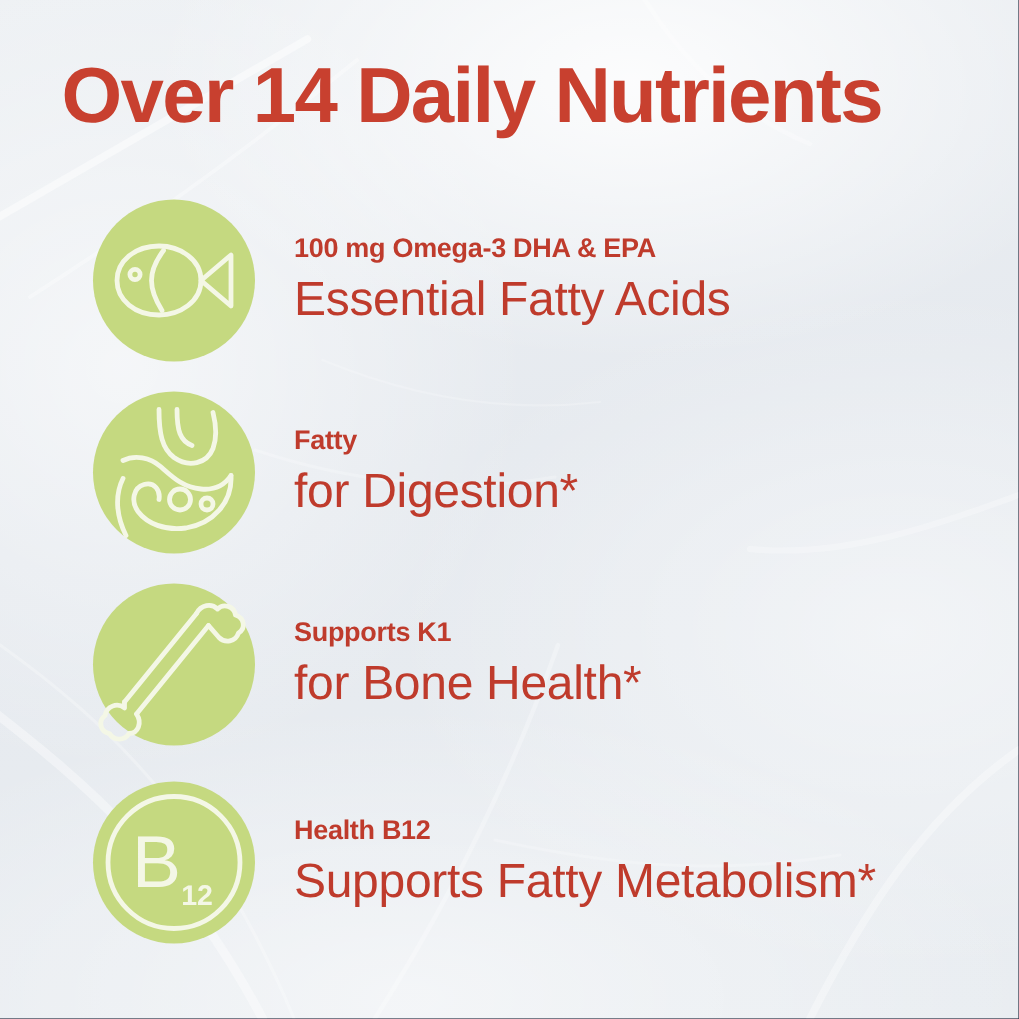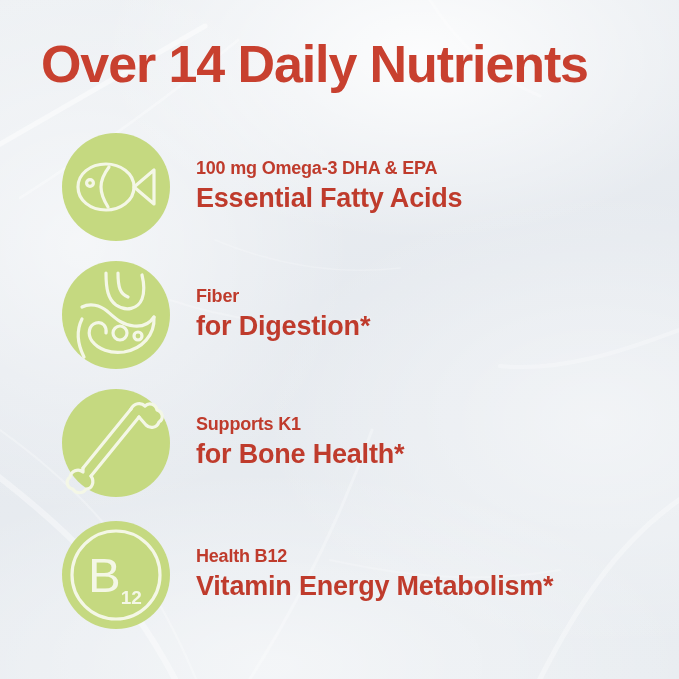--- a/index.html
+++ b/index.html
@@ -92,22 +92,22 @@
   }
   .line-main {
     font-size: 18px;
     font-weight: bold;
     color: #bf3b2c;
     letter-spacing: -0.2px;
     line-height: 1.32;
     white-space: nowrap;
   }
   .line-sub {
-    font-size: 27px;
-    font-weight: bold;
+    font-size: 32px;
+    font-weight: normal;
     color: #bf3b2c;
     letter-spacing: -0.2px;
     line-height: 1.32;
     white-space: nowrap;
   }
 
   
   .b12-wrap {
     position: absolute;
     inset: 0;
@@ -183,21 +183,21 @@
           <path d="M 56 12 C 56 26, 58 33, 66 36"></path>
           <path d="M 20 46 C 28 42, 38 44, 45 50 C 53 57, 60 64, 72 65 C 82 66, 88 62, 92 56"></path>
           <path d="M 22 96 C 16 84, 14 70, 20 58"></path>
           <path d="M 92 56 C 93 74, 80 88, 62 91 C 48 93, 36 88, 30 80 C 25 73, 27 64, 34 62 C 41 60, 45 66, 44 72"></path>
           <circle cx="58" cy="72" r="7"></circle>
           <circle cx="76" cy="75" r="4"></circle>
         </g>
       </svg>
     </div>
     <div class="copy">
-      <div class="line-main">Fiber</div>
+      <div class="line-main">Fatty</div>
       <div class="line-sub">for Digestion*</div>
     </div>
   </div>
 
   <div class="row" id="row-2">
     <div class="badge">
       <svg viewBox="0 0 108 108" aria-hidden="true">
         <g fill="none" stroke="#f4f7e6" stroke-width="3.2" stroke-linecap="round" stroke-linejoin="round">
           <path d="M 29 87 L 77 28"></path>
           <path d="M 21 79 L 69 20"></path>
@@ -217,17 +217,17 @@
       <svg viewBox="0 0 108 108" aria-hidden="true">
         <circle cx="54" cy="54" r="44" fill="none" stroke="#f4f7e6" stroke-width="3.2"></circle>
       </svg>
       <div class="b12-wrap">
         <span class="b12-letter">B</span>
         <span class="b12-sub">12</span>
       </div>
     </div>
     <div class="copy">
       <div class="line-main">Health B12</div>
-      <div class="line-sub">Vitamin Energy Metabolism*</div>
+      <div class="line-sub">Supports Fatty Metabolism*</div>
     </div>
   </div>
 
 </div>
 
 </body></html>

